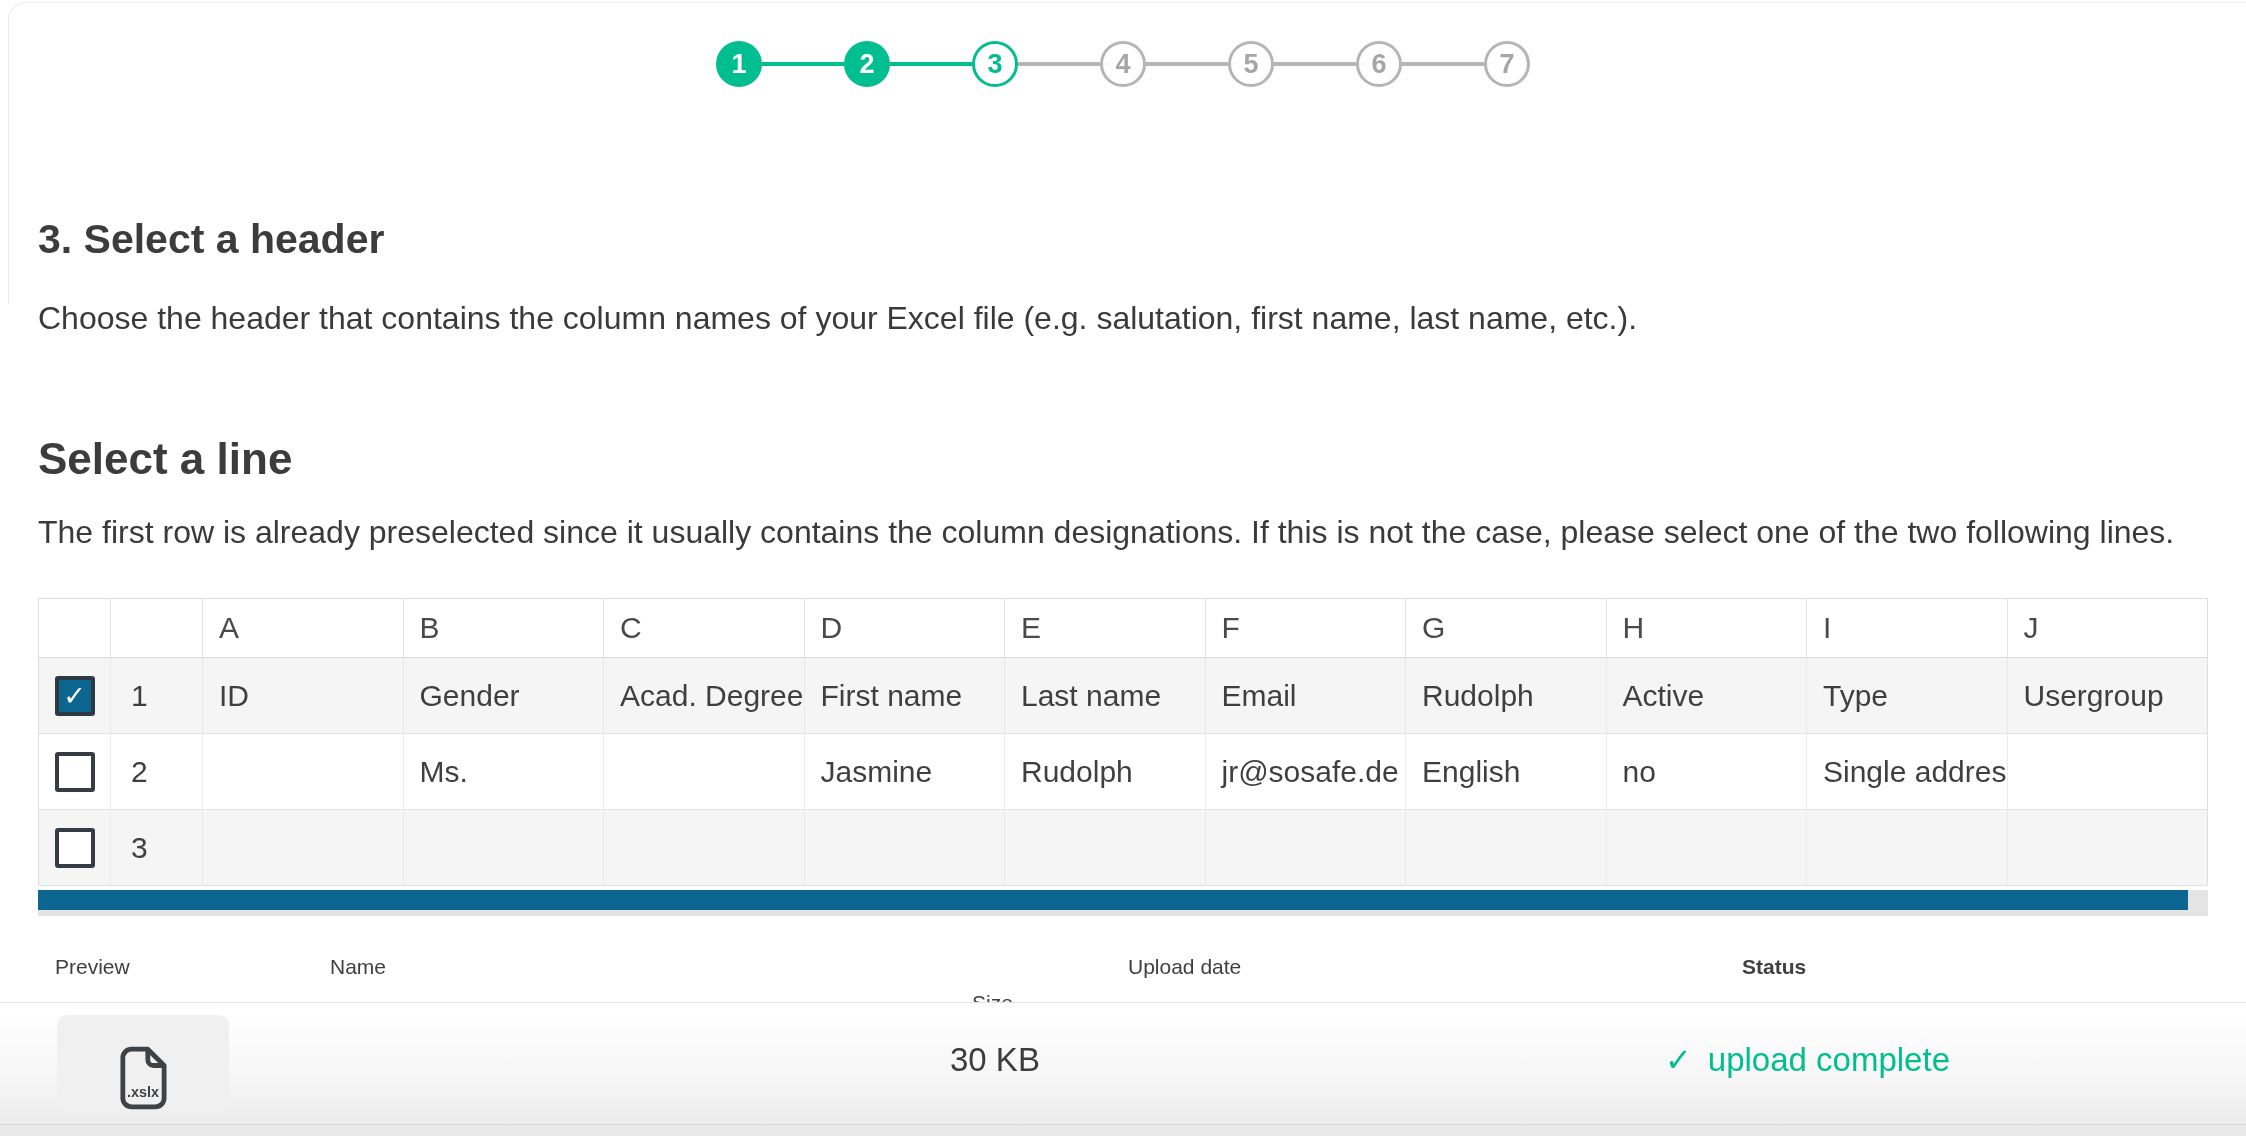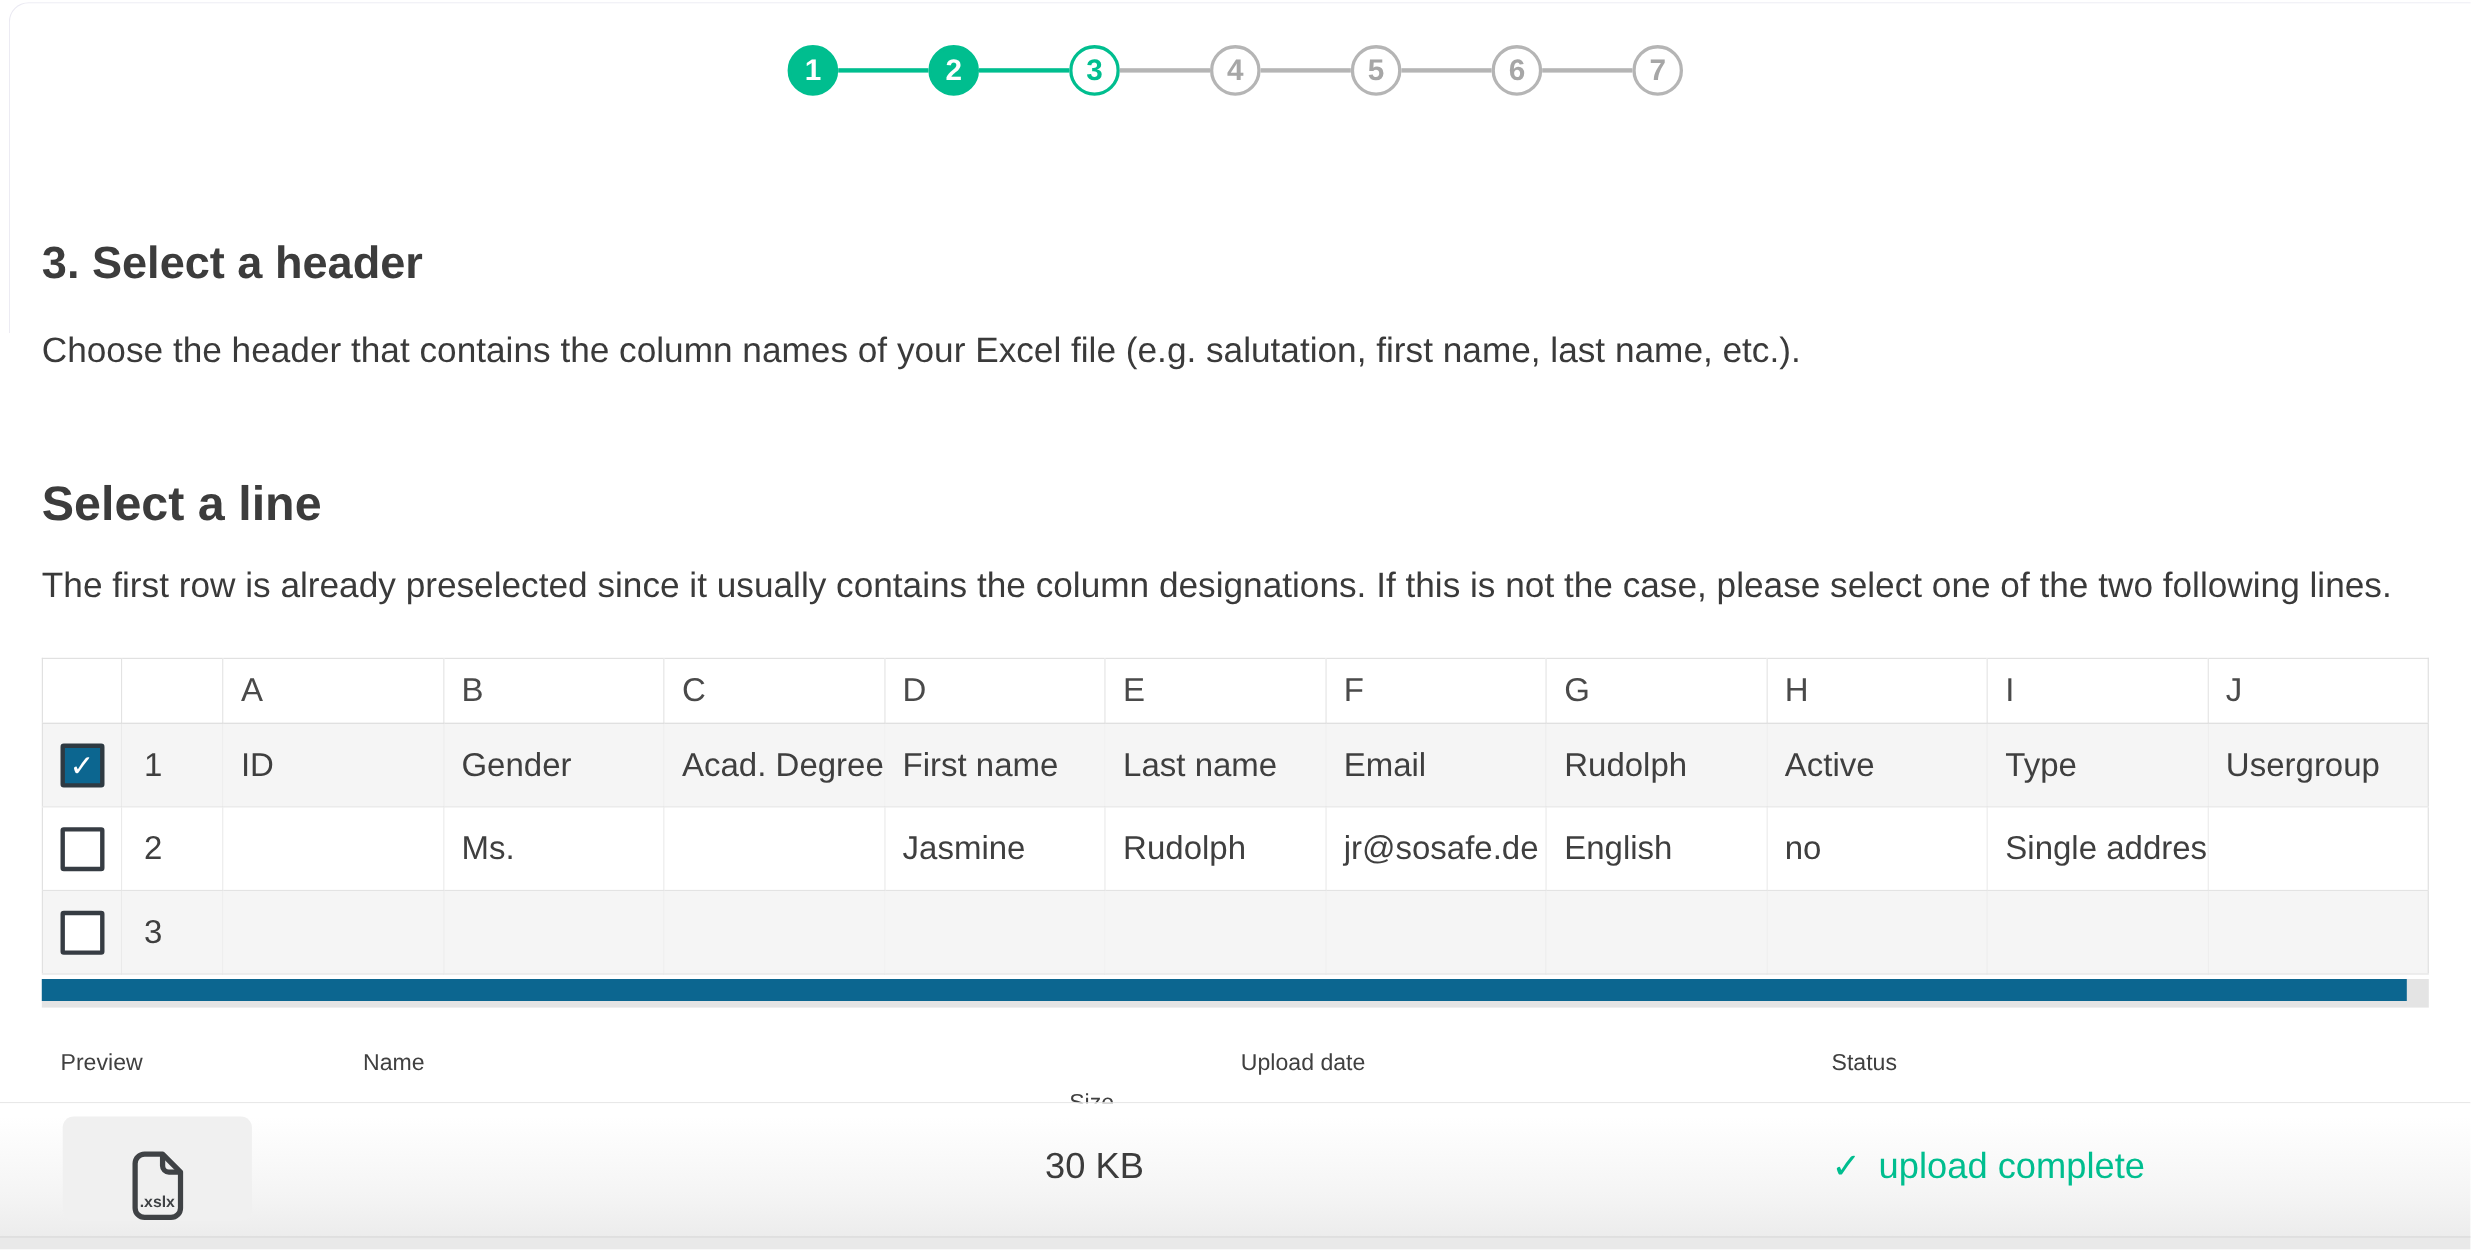--- a/index.html
+++ b/index.html
@@ -59,21 +59,21 @@
   .hscroll{position:absolute;top:890px;left:38px;width:2170px;height:26px;background:#e4e4e4;}
   .hscroll .thumb{position:absolute;top:0;left:0;width:2150px;height:20px;background:#0C6690;}
 
   
   .file-headers{position:absolute;top:955px;left:0;width:100%;height:46px;font-size:21px;color:#404040;text-align:center;}
   .file-headers span{position:absolute;top:0;}
   .fh-preview{left:55px;}
   .fh-name{left:330px;}
   .fh-size{left:972px;margin-top:36px;}
   .fh-date{left:1128px;}
-  .fh-status{left:1665px;}
+  .fh-status{left:1742px;font-weight:bold;}
   .file-divider{position:absolute;top:1002px;left:0;right:0;border-top:1px solid #e3e3e3;}
 
   .file-row{position:absolute;top:1003px;left:0;right:0;height:122px;
     background:linear-gradient(to bottom,#ffffff 10%,#f4f4f4 70%,#ececec 100%);}
   .file-tile{position:absolute;top:12px;left:57px;width:172px;height:95px;border-radius:10px;
     background:#f0f0f0;display:flex;align-items:flex-end;justify-content:center;}
   .file-tile svg text{font-family:"Liberation Sans","DejaVu Sans",sans-serif;}
   .fv{position:absolute;top:38px;font-size:33px;color:#3c3c3c;white-space:nowrap;}
   .fv-name{left:330px;}
   .fv-size{left:950px;}

